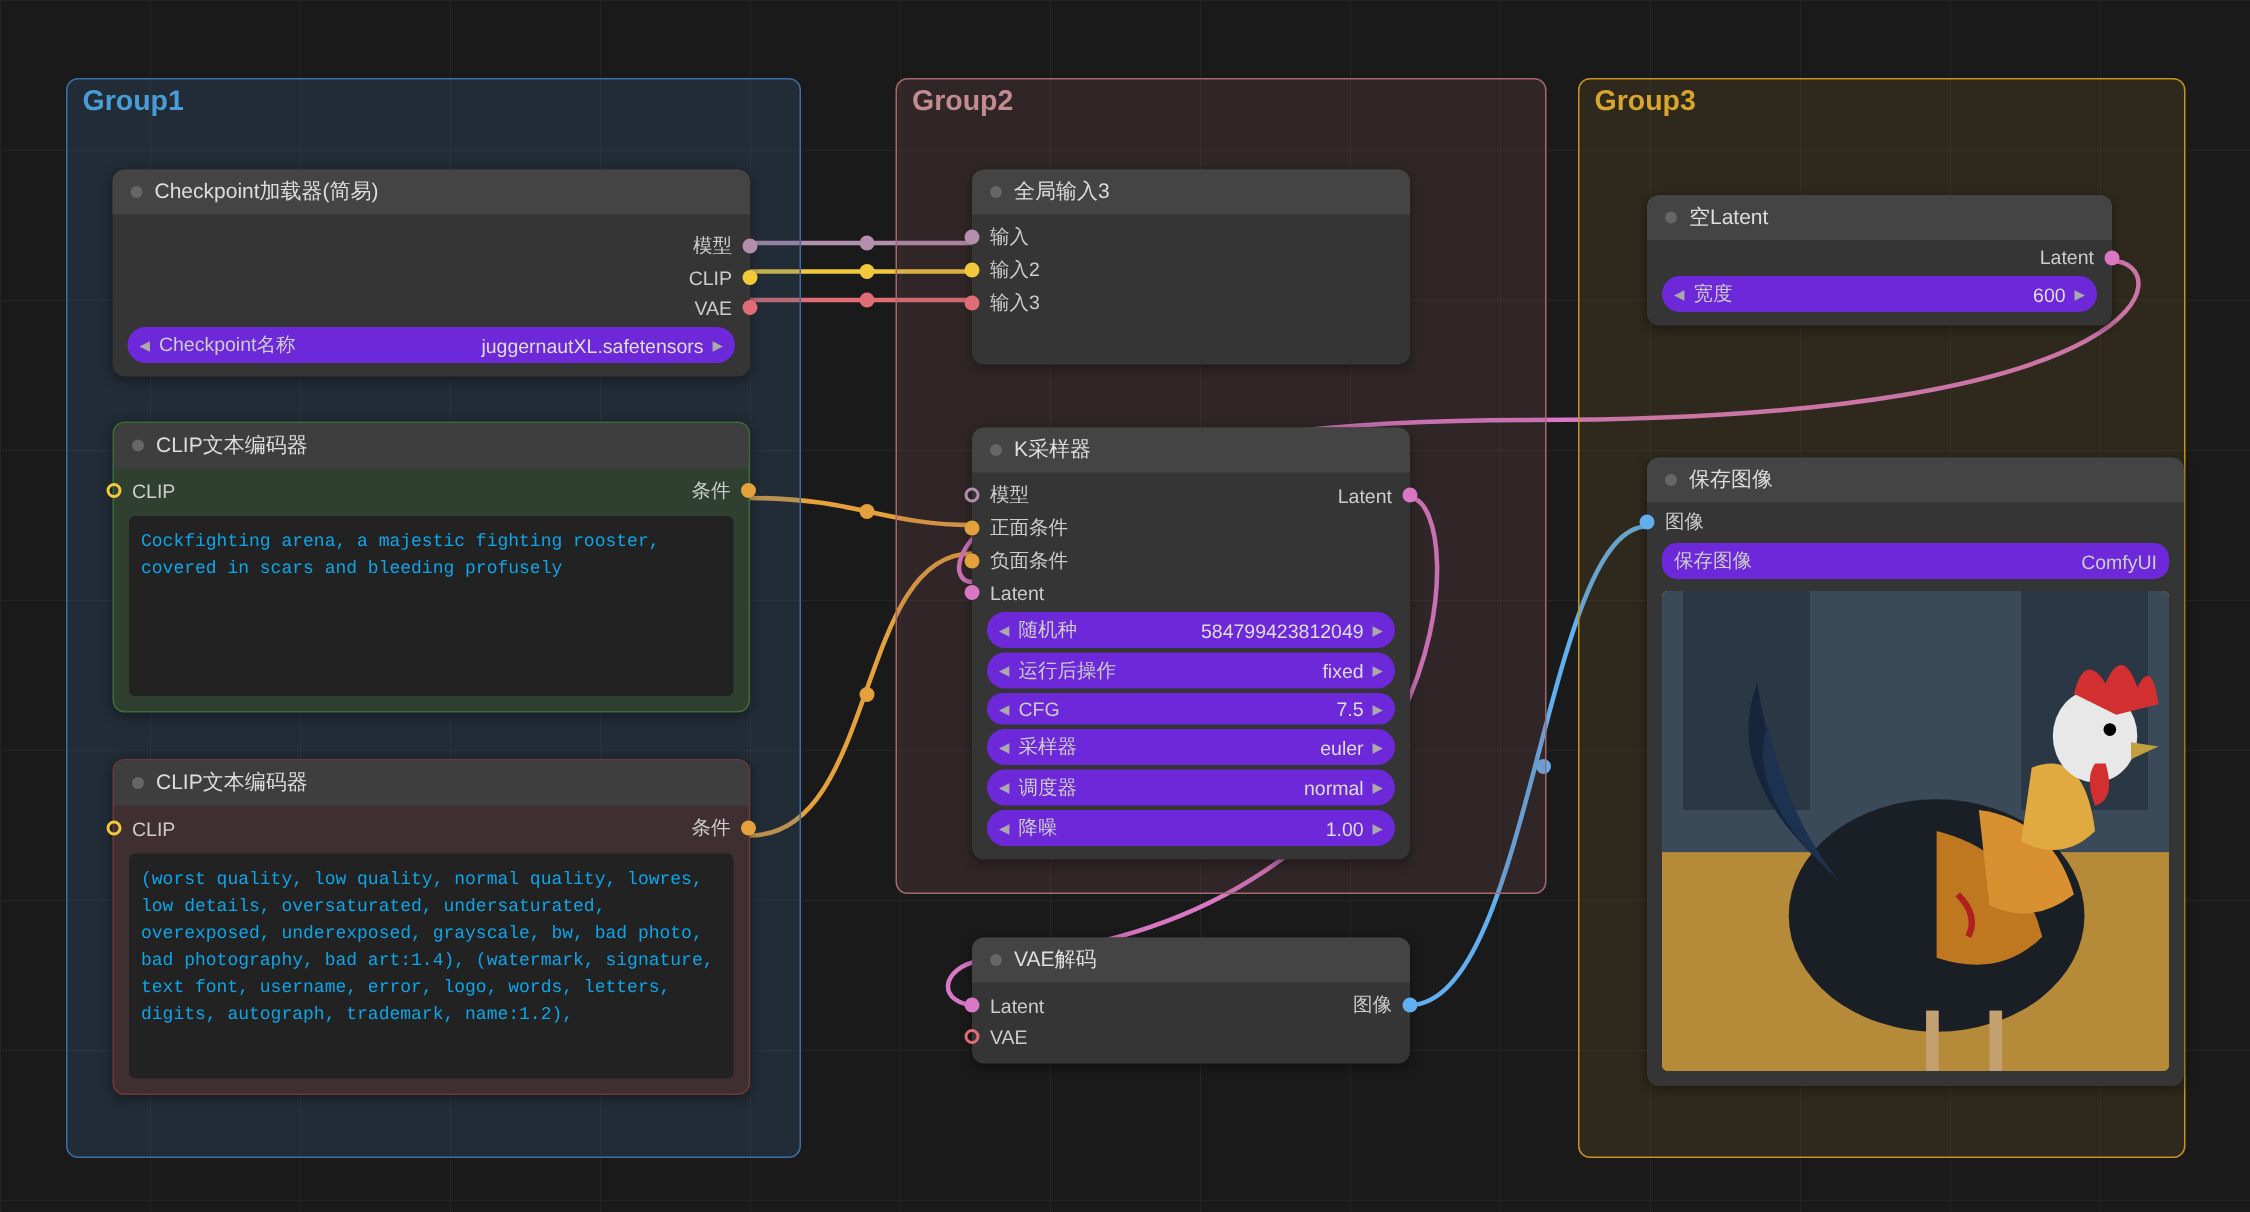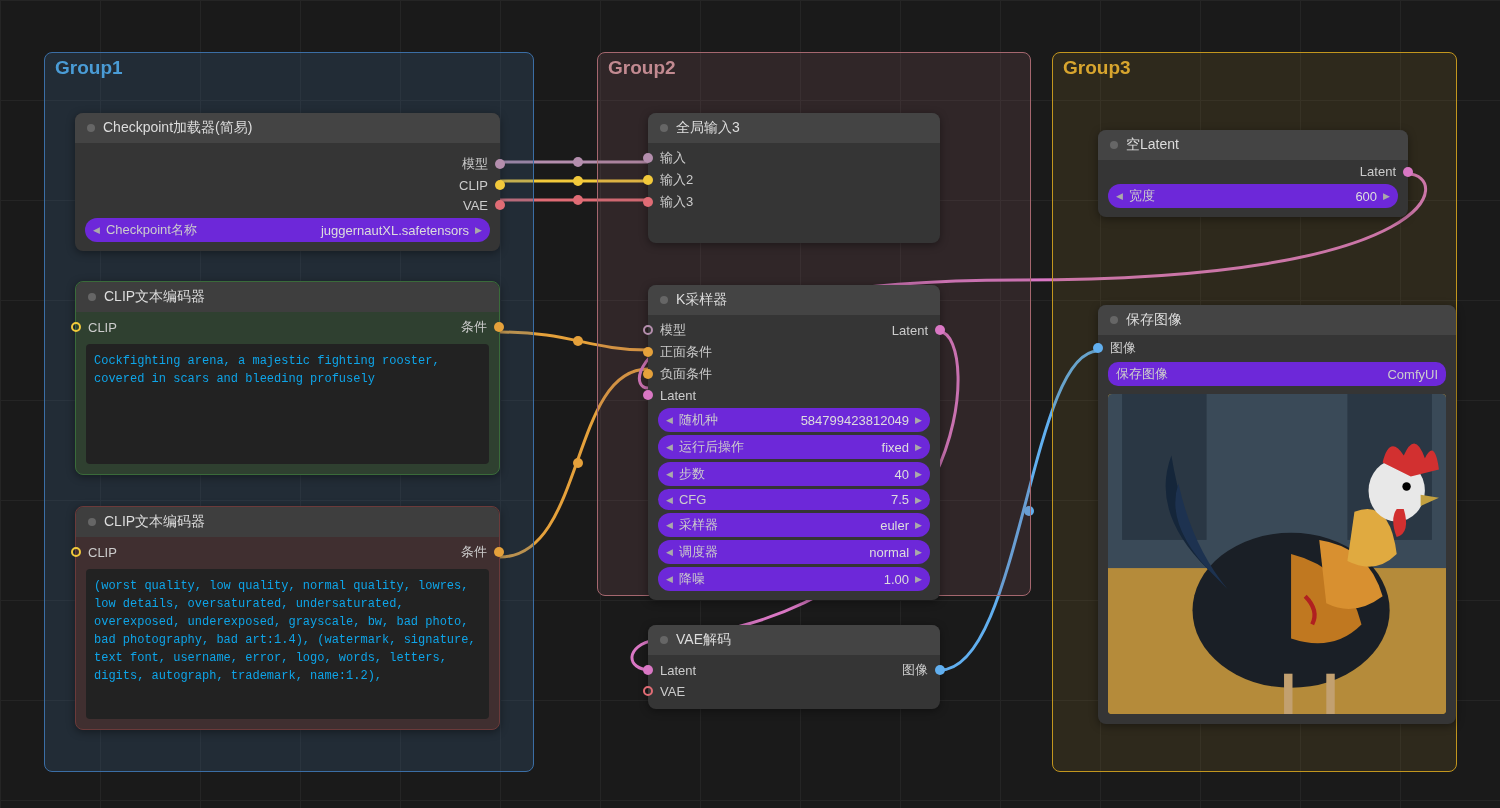--- a/index.html
+++ b/index.html
@@ -258,24 +258,20 @@
   </div>
   <div class="widget">
     <span class="widget-label tri-left">随机种</span>
     <span class="widget-value tri-right">584799423812049</span>
   </div>
   <div class="widget">
     <span class="widget-label tri-left">运行后操作</span>
     <span class="widget-value tri-right">fixed</span>
   </div>
   <div class="widget">
-    <span class="widget-label tri-left">步数</span>
-    <span class="widget-value tri-right">40</span>
-  </div>
-  <div class="widget">
     <span class="widget-label tri-left">CFG</span>
     <span class="widget-value tri-right">7.5</span>
   </div>
   <div class="widget">
     <span class="widget-label tri-left">采样器</span>
     <span class="widget-value tri-right">euler</span>
   </div>
   <div class="widget">
     <span class="widget-label tri-left">调度器</span>
     <span class="widget-value tri-right">normal</span>

